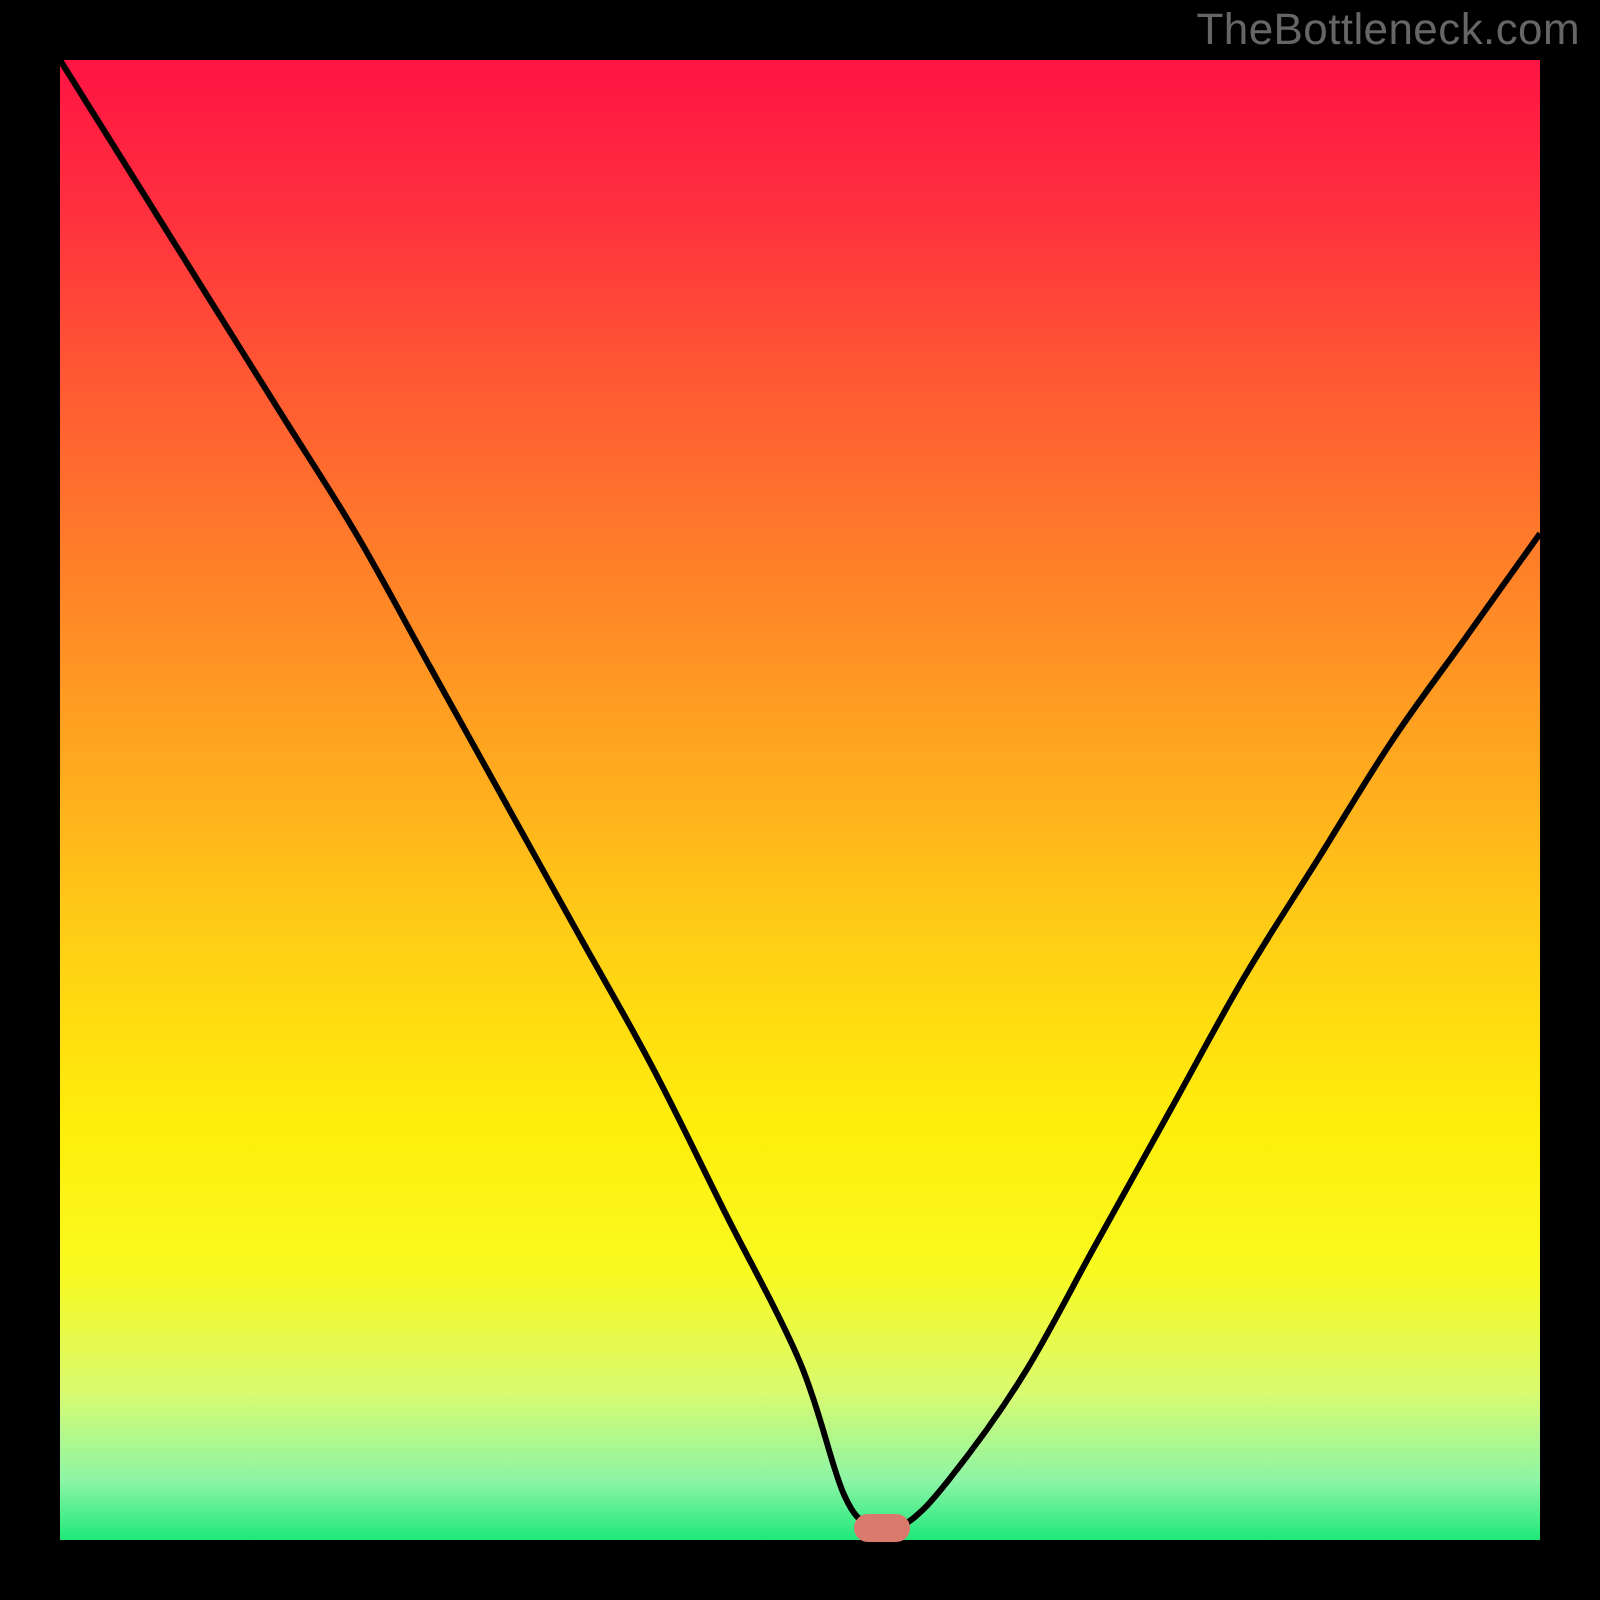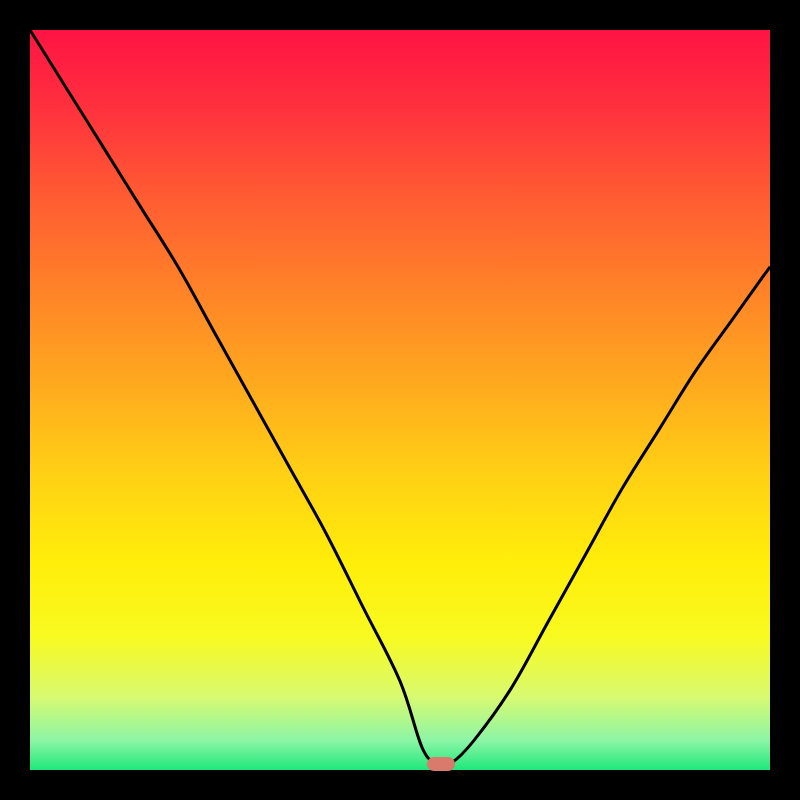--- a/index.html
+++ b/index.html
@@ -46,20 +46,21 @@
     border-radius: 7px;
     transform: translate(-50%, -50%);
     z-index: 5;
   }
 </style>
 </head>
 <body>
 
 <div class="frame">
 
+  <div class="watermark">TheBottleneck.com</div>
 
   <div class="plot-area">
     <svg viewBox="0 0 740 740" preserveAspectRatio="none">
       <defs>
         <linearGradient id="bg-grad" x1="0" y1="0" x2="0" y2="1">
         <stop offset="0%" stop-color="#ff1444"></stop>
             <stop offset="10%" stop-color="#ff2f3e"></stop>
             <stop offset="22%" stop-color="#ff5a33"></stop>
             <stop offset="35%" stop-color="#ff8228"></stop>
             <stop offset="48%" stop-color="#ffaa1e"></stop>

